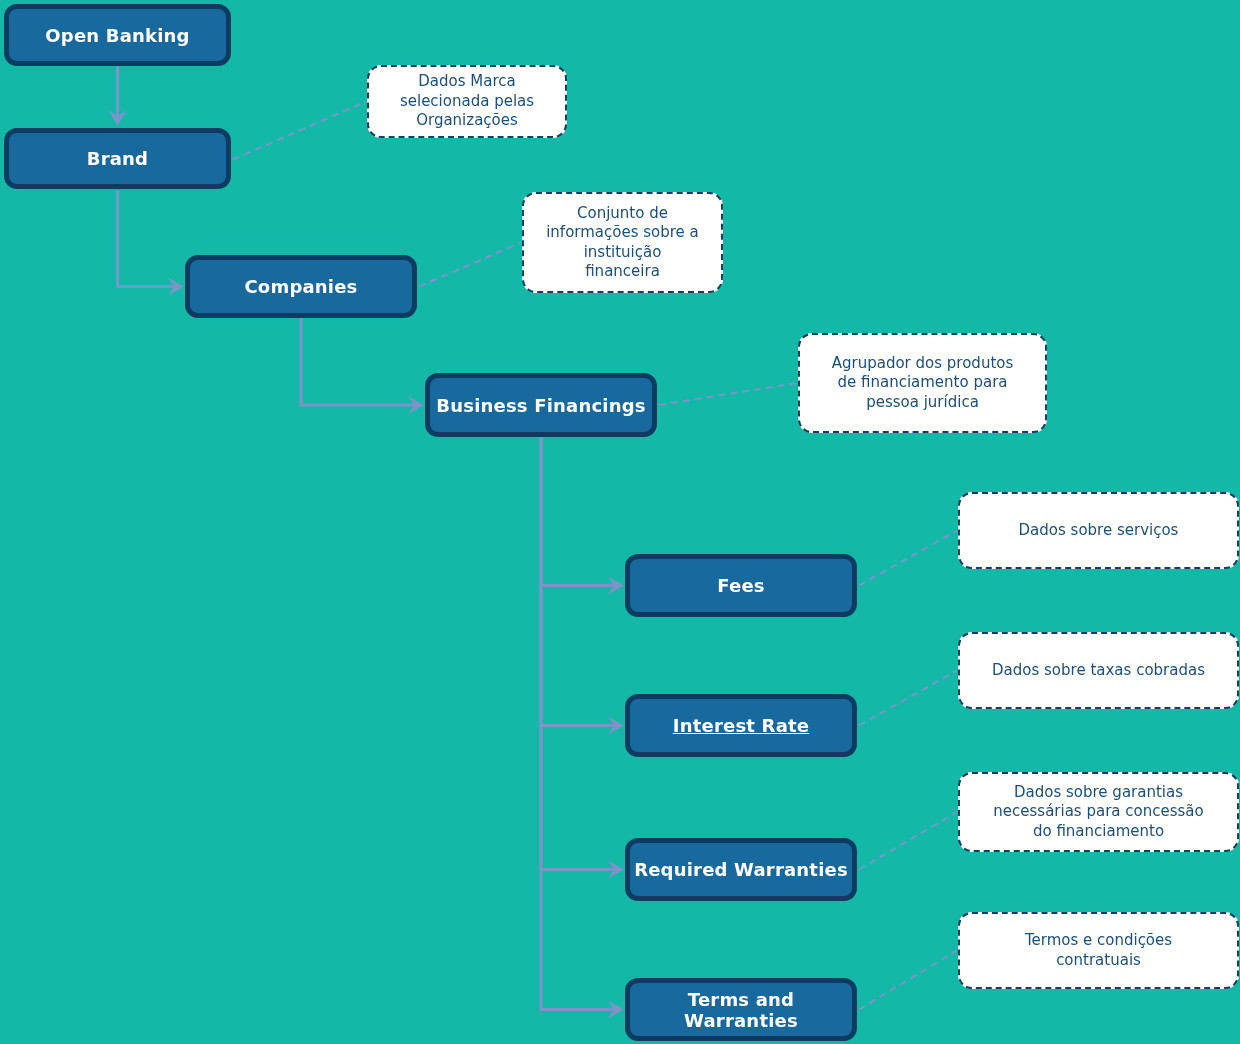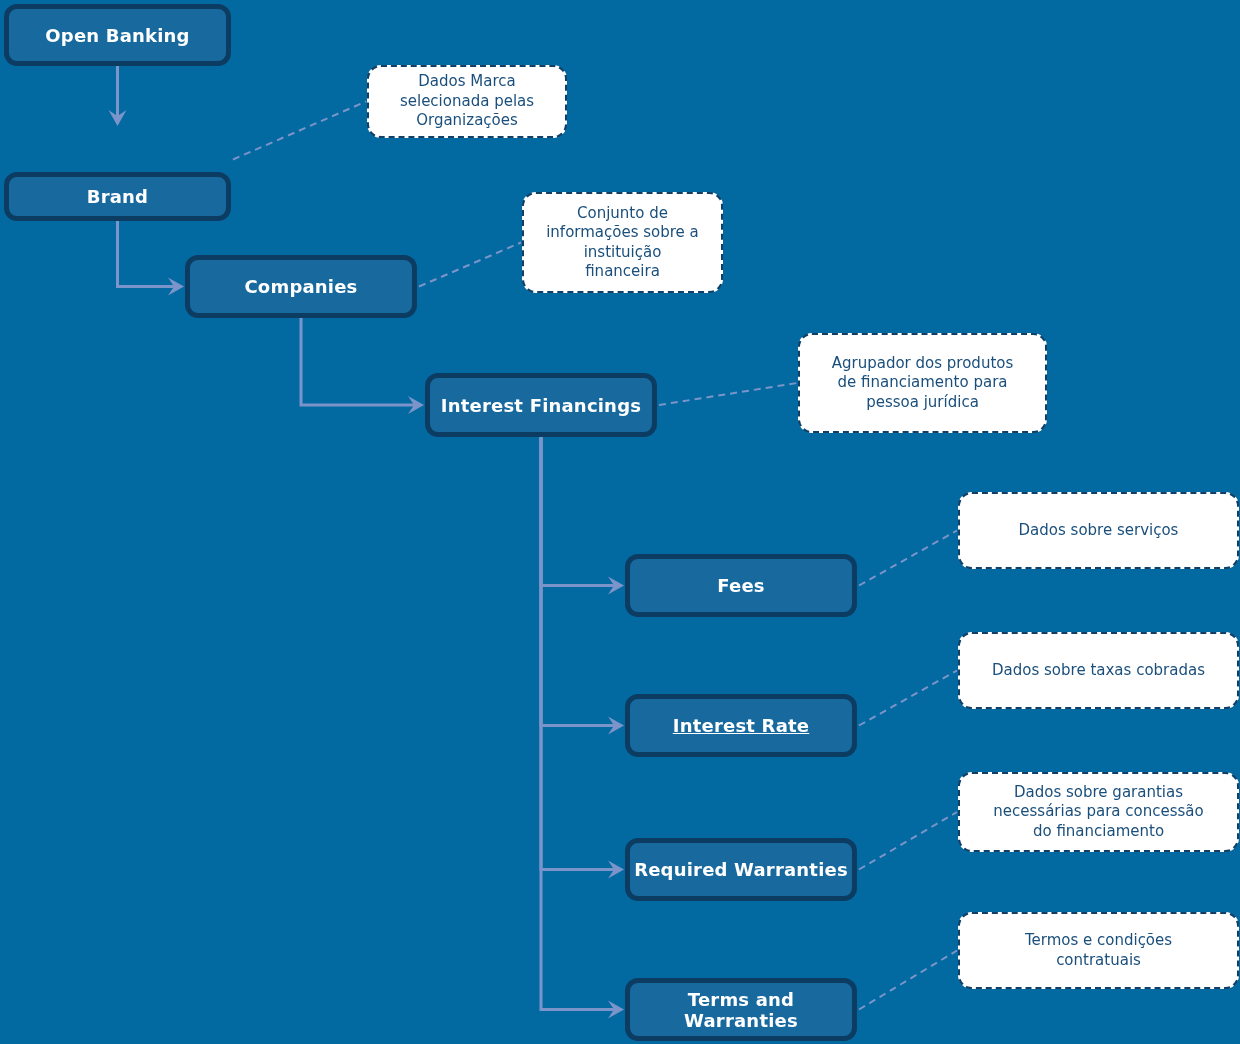--- a/index.html
+++ b/index.html
@@ -5,21 +5,21 @@
   html, body {
     margin: 0;
     padding: 0;
     background: #ffffff;
     font-family: "DejaVu Sans", "Liberation Sans", sans-serif;
   }
   #stage {
     position: relative;
     width: 1240px;
     height: 1044px;
-    background: #0369a1;
+    background: #14b8a6;
     overflow: hidden;
   }
   #wires {
     position: absolute;
     left: 0; top: 0;
     width: 1240px;
     height: 1044px;
     z-index: 1;
   }
   .node {
@@ -79,28 +79,28 @@
       <path d="M 419 286.5 L 521 242.5" fill="none" stroke="#7B94C9" stroke-width="2" stroke-dasharray="7 5"></path>
       <path d="M 659 405 L 797 383" fill="none" stroke="#7B94C9" stroke-width="2" stroke-dasharray="7 5"></path>
       <path d="M 859 585.5 L 957 530.5" fill="none" stroke="#7B94C9" stroke-width="2" stroke-dasharray="7 5"></path>
       <path d="M 859 725.5 L 957 670.5" fill="none" stroke="#7B94C9" stroke-width="2" stroke-dasharray="7 5"></path>
       <path d="M 859 869.5 L 957 812" fill="none" stroke="#7B94C9" stroke-width="2" stroke-dasharray="7 5"></path>
       <path d="M 859 1009.5 L 957 950.5" fill="none" stroke="#7B94C9" stroke-width="2" stroke-dasharray="7 5"></path>
     </svg>
 <div class="node" style="left: 4px; top: 4px; width: 227px; height: 62px;">
       <span>Open Banking</span>
     </div>
-    <div class="node" style="left: 4px; top: 128px; width: 227px; height: 49px; margin-top: 44px;">
+    <div class="node" style="left: 4px; top: 128px; width: 227px; height: 61px;">
       <span>Brand</span>
     </div>
     <div class="node" style="left: 185px; top: 255px; width: 232px; height: 63px;">
       <span>Companies</span>
     </div>
     <div class="node" style="left: 425px; top: 373px; width: 232px; height: 64px;">
-      <span>Interest Financings</span>
+      <span>Business Financings</span>
     </div>
     <div class="node" style="left: 625px; top: 554px; width: 232px; height: 63px;">
       <span>Fees</span>
     </div>
     <div class="node" style="left: 625px; top: 694px; width: 232px; height: 63px; text-decoration: underline;">
       <span>Interest Rate</span>
     </div>
     <div class="node" style="left: 625px; top: 838px; width: 232px; height: 63px;">
       <span>Required Warranties</span>
     </div>

